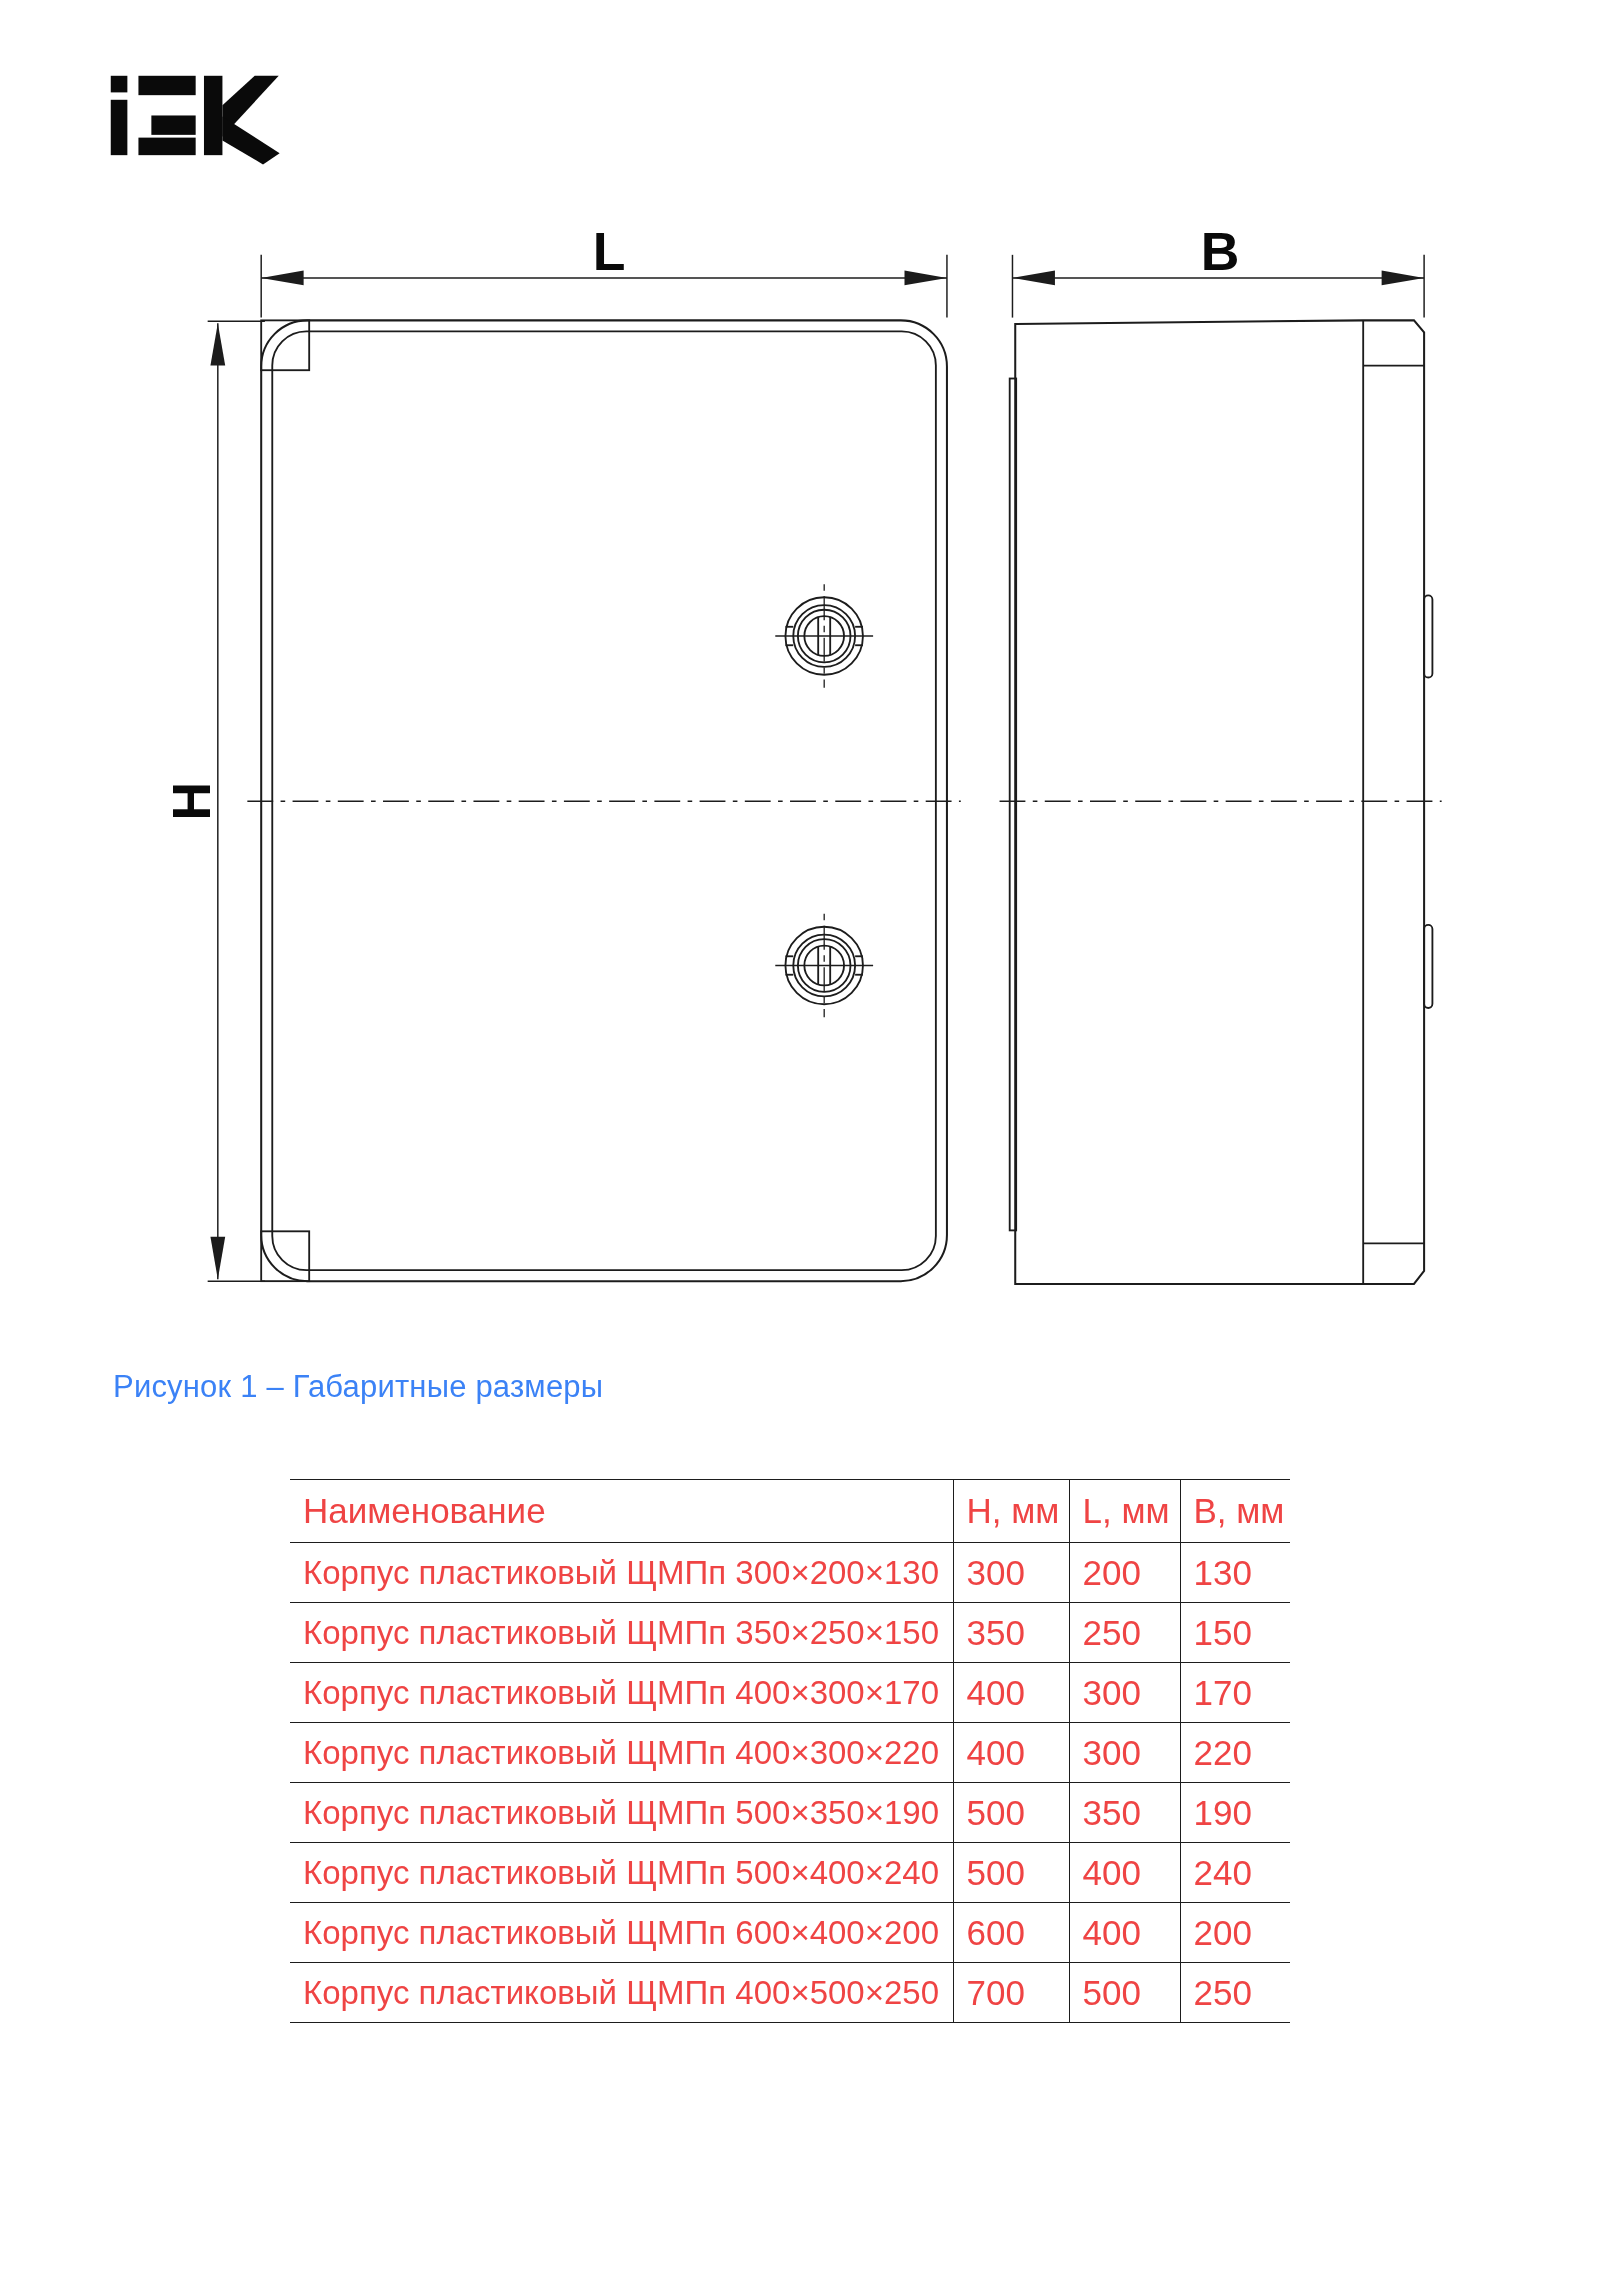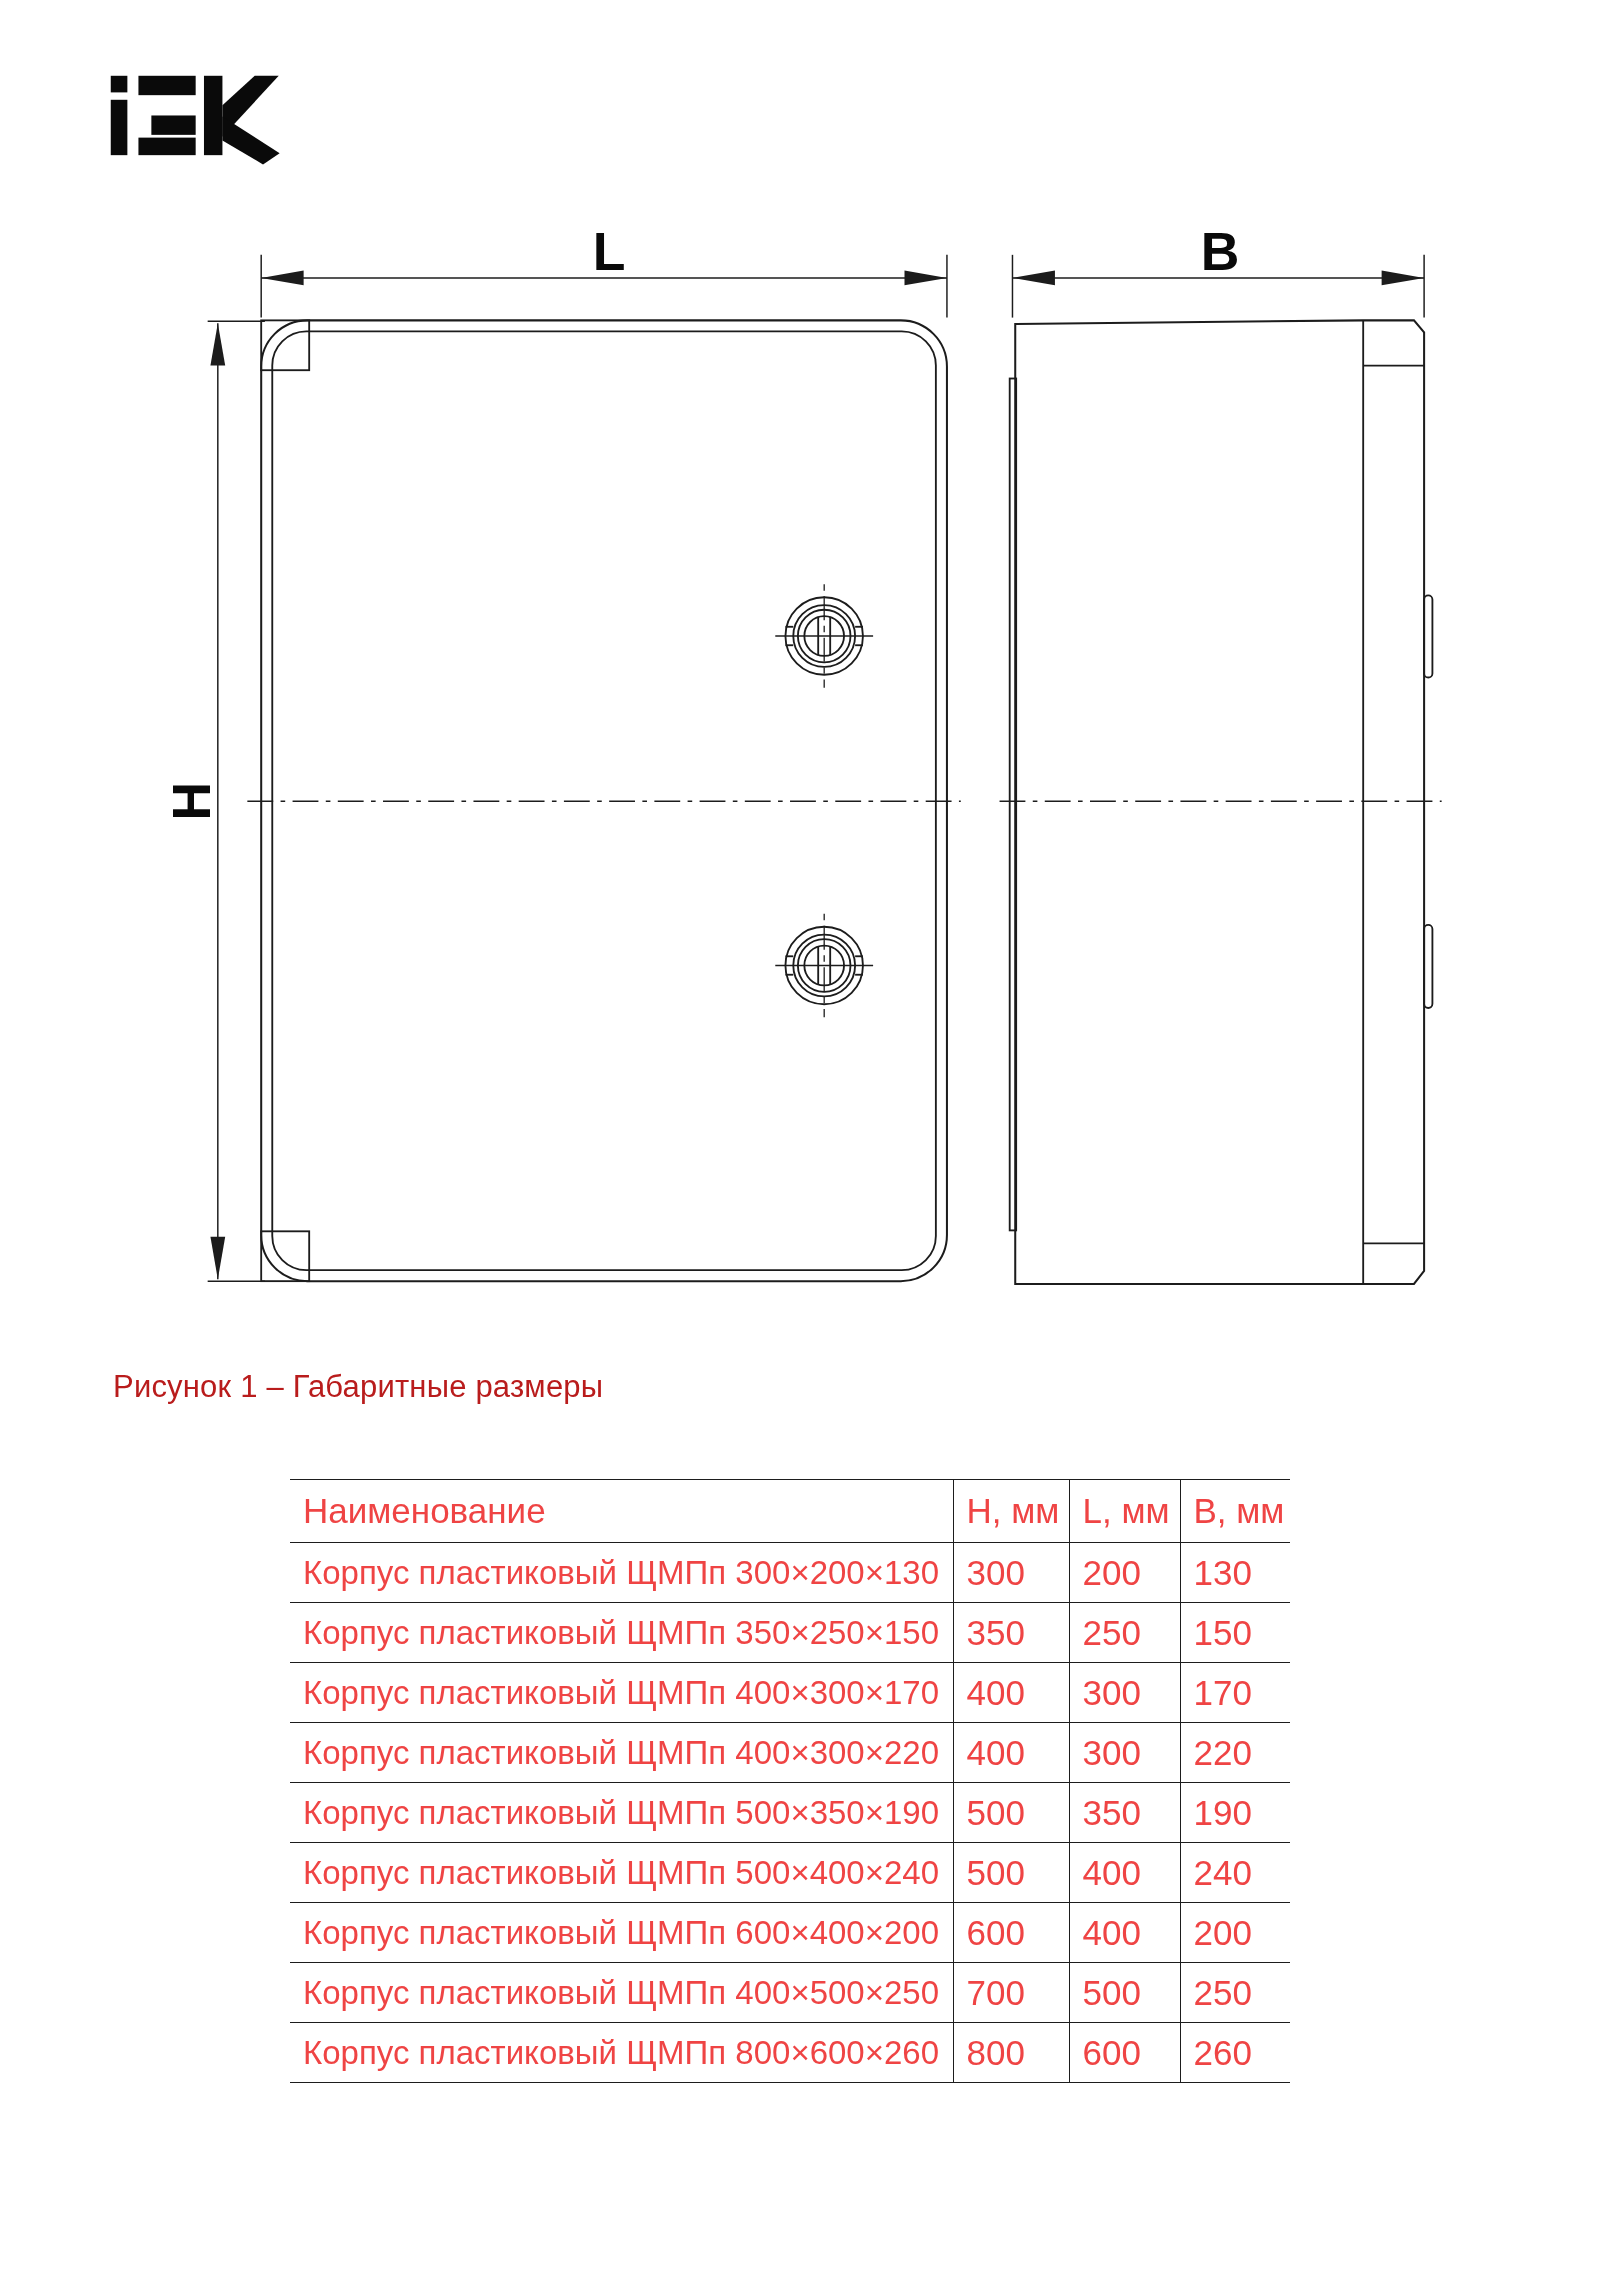--- a/index.html
+++ b/index.html
@@ -7,21 +7,21 @@
     position:relative;
     width:1617px;height:2292px;
     background:#ffffff;
     font-family:"Liberation Sans", sans-serif;
     color:#111;
     overflow:hidden;
   }
   .drawing-svg{position:absolute;left:0;top:0;}
   .figure-caption{
     position:absolute;left:113px;top:1369px;
-    font-size:31px;letter-spacing:0.2px;color:#b91c1c;
+    font-size:31px;letter-spacing:0.2px;color:#3b82f6;
     white-space:nowrap;
   }
   .dim-table-wrap{position:absolute;left:290px;top:1479px;}
   table.dims{
     border-collapse:collapse;table-layout:fixed;
     width:1000px;font-size:34px;color:#ef4444;
   }
   table.dims th, table.dims td{
     font-weight:normal;text-align:left;vertical-align:middle;
     padding:0 0 0 13px;white-space:nowrap;overflow:hidden;
@@ -197,24 +197,18 @@
             <td class="num">600</td>
             <td class="num">400</td>
             <td class="num">200</td>
           </tr>
           <tr>
             <td class="name">Корпус пластиковый ЩМПп 400×500×250</td>
             <td class="num">700</td>
             <td class="num">500</td>
             <td class="num">250</td>
           </tr>
-          <tr>
-            <td class="name">Корпус пластиковый ЩМПп 800×600×260</td>
-            <td class="num">800</td>
-            <td class="num">600</td>
-            <td class="num">260</td>
-          </tr>
         </tbody>
     </table>
   </div>
 
 </div>
 
 
 </body></html>

